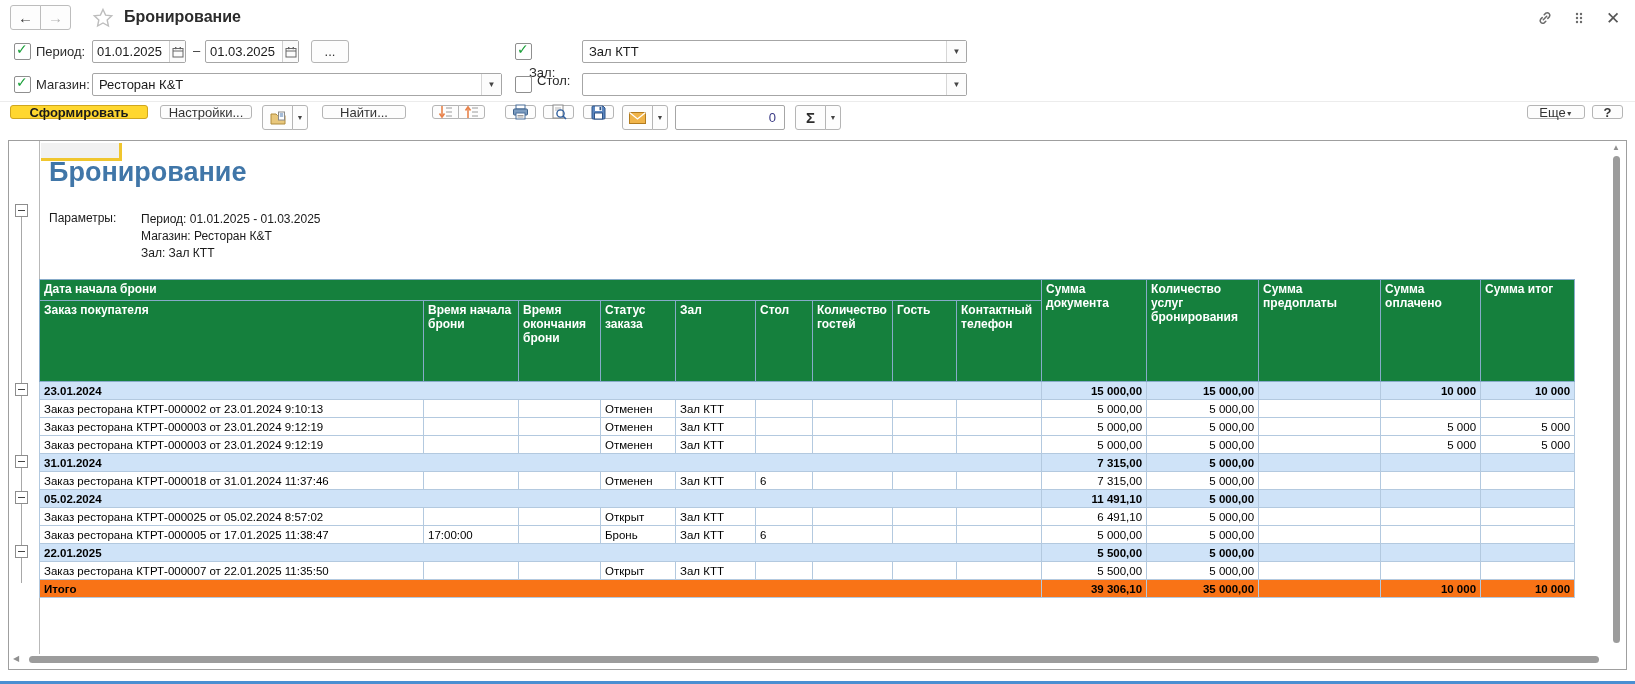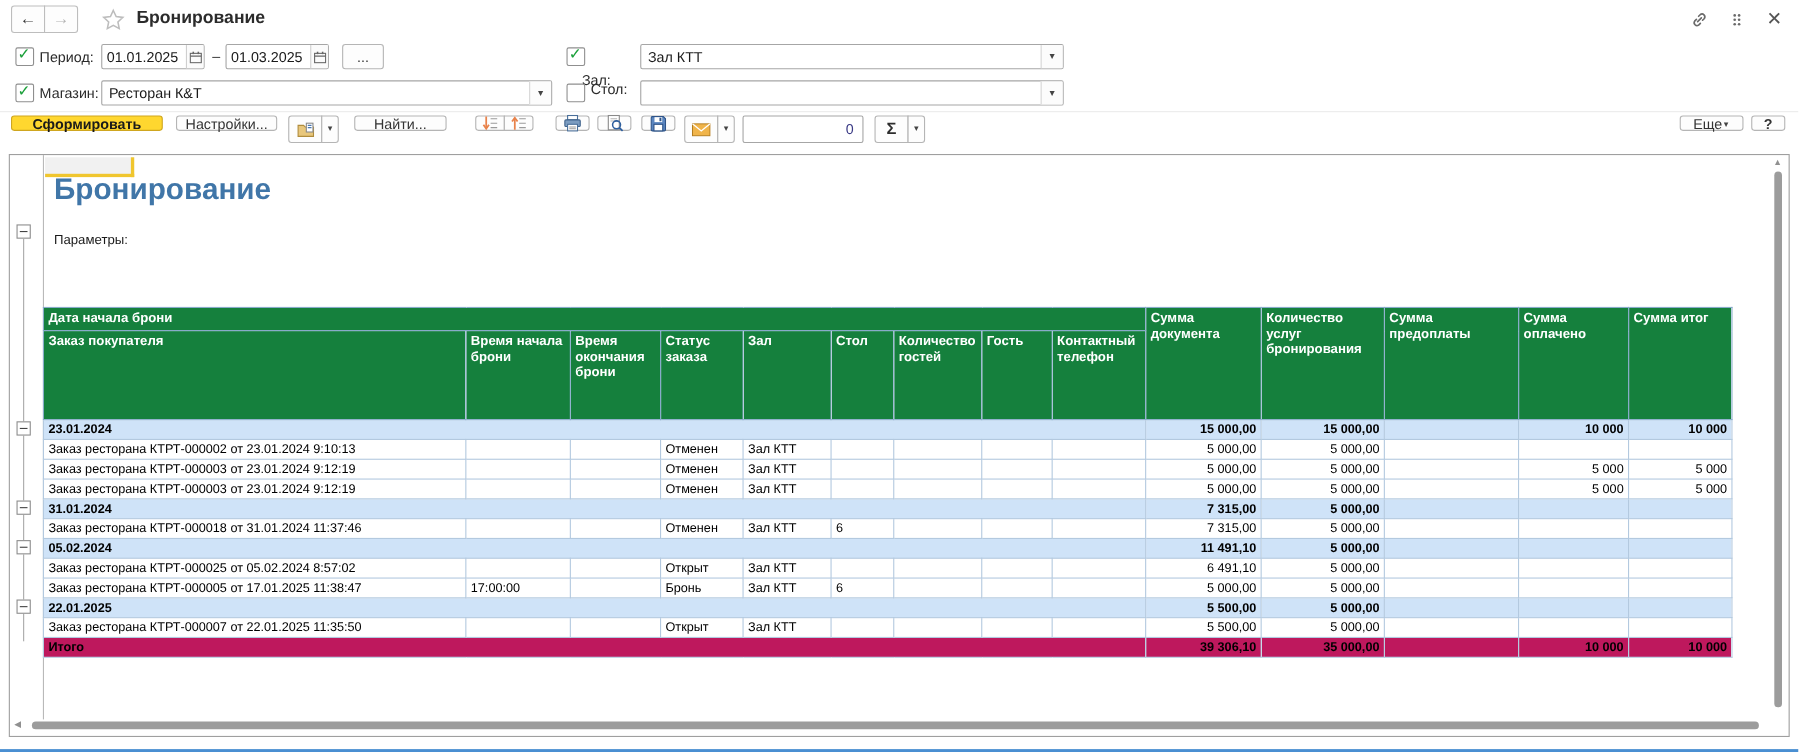--- a/index.html
+++ b/index.html
@@ -63,21 +63,21 @@
   #report-table th{background:#15803d;color:#fff;font-size:12px;font-weight:bold;text-align:left;
     vertical-align:top;padding:2px 4px;border:1px solid #87abc9;word-wrap:break-word;}
   tr.hrow1 th{height:21px;}
   tr.hrow2 th{height:81px;}
   #report-table td{font-size:11.5px;color:#000;padding:1px 4px;height:18px;border:1px solid #b3c9df;white-space:nowrap;}
   td.num{text-align:right;}
   tr.group-row td{background:#cfe3f8;color:#1d3c78;font-weight:bold;border-left:none;border-right:none;}
   tr.group-row td.num{border-left:1px solid #a9c2da;border-right:1px solid #a9c2da;}
   tr.group-row td.date-cell{padding-left:4px;}
   td.order-cell{padding-left:14px;}
-  tr.total-row td{background:#be185d;color:#fff;font-weight:bold;font-size:12px;height:21px;border:1px solid #4356b2;border-top:1px solid #2e3f92;}
+  tr.total-row td{background:#f97316;color:#fff;font-weight:bold;font-size:12px;height:21px;border:1px solid #4356b2;border-top:1px solid #2e3f92;}
   tr.total-row td.num{border-left:1px solid #8a97d6;}
   
   .vscroll{position:absolute;right:3px;top:2px;width:13px;height:510px;}
   .vscroll .up{position:absolute;left:2px;top:0;font-size:8px;color:#909090;}
   .vscroll .thumb{position:absolute;left:3px;top:13px;width:7px;height:487px;background:#9c9c9c;border-radius:5px;}
   .hscroll{position:absolute;left:4px;bottom:3px;height:13px;width:1592px;}
   .hscroll .left{position:absolute;left:0;top:1px;font-size:8px;color:#909090;}
   .hscroll .thumb{position:absolute;left:16px;top:3px;height:7px;width:1570px;background:#9c9c9c;border-radius:5px;}
   .window-bottom{position:absolute;left:0;top:681px;width:1635px;height:3px;background:#4a8fd2;}
 </style>
@@ -281,20 +281,25 @@
   <div id="group-marks">
       <div class="minus-box" style="top: 242px;"></div>
       <div class="minus-box" style="top: 314px;"></div>
       <div class="minus-box" style="top: 350px;"></div>
       <div class="minus-box" style="top: 404px;"></div>
     </div>
 
   <div class="cell-indicator"></div>
   <div class="rep-title">Бронирование</div>
   <div class="params-label">Параметры:</div>
+  <div class="params-lines">
+    <div>Период: 01.01.2025 - 01.03.2025</div>
+    <div>Магазин: Ресторан К&amp;Т</div>
+    <div>Зал: Зал КТТ</div>
+  </div>
 
   <table id="report-table" style="width: 1535px;">
       <colgroup>
         <col style="width: 384px;">
         <col style="width: 95px;">
         <col style="width: 82px;">
         <col style="width: 75px;">
         <col style="width: 80px;">
         <col style="width: 57px;">
         <col style="width: 80px;">

